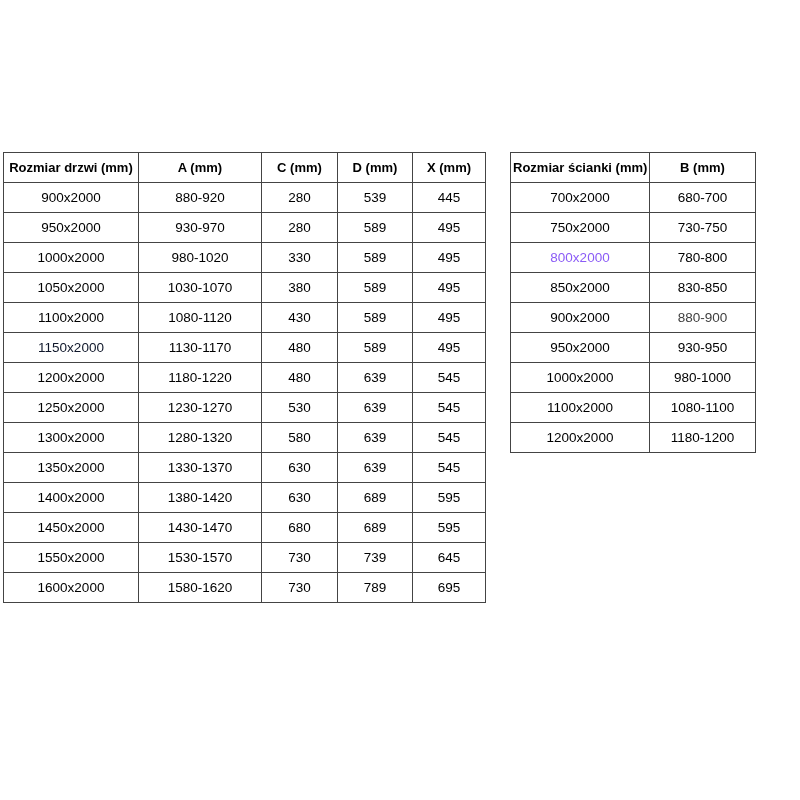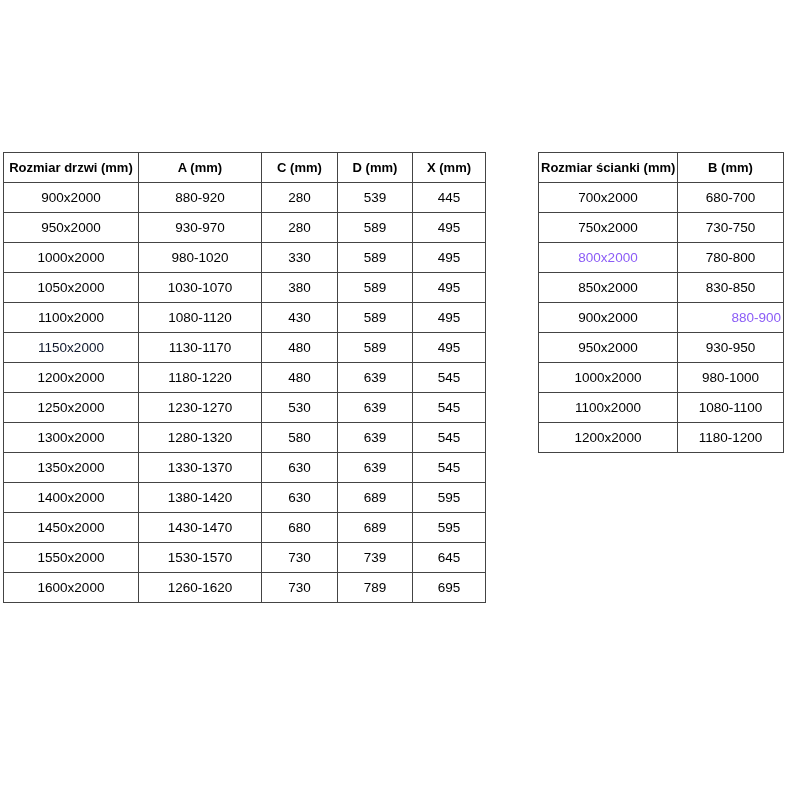--- a/index.html
+++ b/index.html
@@ -30,21 +30,21 @@
     color: #000000;
     white-space: nowrap;
     overflow: hidden;
     padding: 0 2px;
   }
   table.spec-table th {
     font-weight: bold;
     font-size: 13px;
   }
   #door-table  { left: 3px;   top: 152px; width: 482px; }
-  #wall-table  { left: 538px; top: 152px; width: 245px; }
+  #wall-table  { left: 510px; top: 152px; width: 245px; }
 </style>
 </head>
 <body>
 
 <div class="page" style="background: rgb(255, 255, 255);">
   <table id="door-table" class="spec-table">
       <colgroup>
         <col style="width: 135px;">
         <col style="width: 123px;">
         <col style="width: 76px;">
@@ -147,21 +147,21 @@
         </tr>
         <tr>
           <td style="border-color: rgb(68, 68, 68); color: rgb(0, 0, 0);">1550x2000</td>
           <td style="border-color: rgb(68, 68, 68); color: rgb(0, 0, 0);">1530-1570</td>
           <td style="border-color: rgb(68, 68, 68); color: rgb(0, 0, 0);">730</td>
           <td style="border-color: rgb(68, 68, 68); color: rgb(0, 0, 0);">739</td>
           <td style="border-color: rgb(68, 68, 68); color: rgb(0, 0, 0);">645</td>
         </tr>
         <tr>
           <td style="border-color: rgb(68, 68, 68); color: rgb(0, 0, 0);">1600x2000</td>
-          <td style="border-color: rgb(68, 68, 68); color: rgb(0, 0, 0);">1260-1620</td>
+          <td style="border-color: rgb(68, 68, 68); color: rgb(0, 0, 0);">1580-1620</td>
           <td style="border-color: rgb(68, 68, 68); color: rgb(0, 0, 0);">730</td>
           <td style="border-color: rgb(68, 68, 68); color: rgb(0, 0, 0);">789</td>
           <td style="border-color: rgb(68, 68, 68); color: rgb(0, 0, 0);">695</td>
         </tr>
       </tbody>
     </table>
   <table id="wall-table" class="spec-table">
       <colgroup>
         <col style="width: 139px;">
         <col style="width: 106px;">
@@ -184,21 +184,21 @@
         <tr>
           <td style="border-color: rgb(68, 68, 68); color: #8b5cf6;">800x2000</td>
           <td style="border-color: rgb(68, 68, 68); color: rgb(0, 0, 0);">780-800</td>
         </tr>
         <tr>
           <td style="border-color: rgb(68, 68, 68); color: rgb(0, 0, 0);">850x2000</td>
           <td style="border-color: rgb(68, 68, 68); color: rgb(0, 0, 0);">830-850</td>
         </tr>
         <tr>
           <td style="border-color: rgb(68, 68, 68); color: rgb(0, 0, 0);">900x2000</td>
-          <td style="border-color: rgb(68, 68, 68); color: #8b5cf6; text-align: right;">880-900</td>
+          <td style="border-color: rgb(68, 68, 68); color: #404040;">880-900</td>
         </tr>
         <tr>
           <td style="border-color: rgb(68, 68, 68); color: rgb(0, 0, 0);">950x2000</td>
           <td style="border-color: rgb(68, 68, 68); color: rgb(0, 0, 0);">930-950</td>
         </tr>
         <tr>
           <td style="border-color: rgb(68, 68, 68); color: rgb(0, 0, 0);">1000x2000</td>
           <td style="border-color: rgb(68, 68, 68); color: rgb(0, 0, 0);">980-1000</td>
         </tr>
         <tr>

